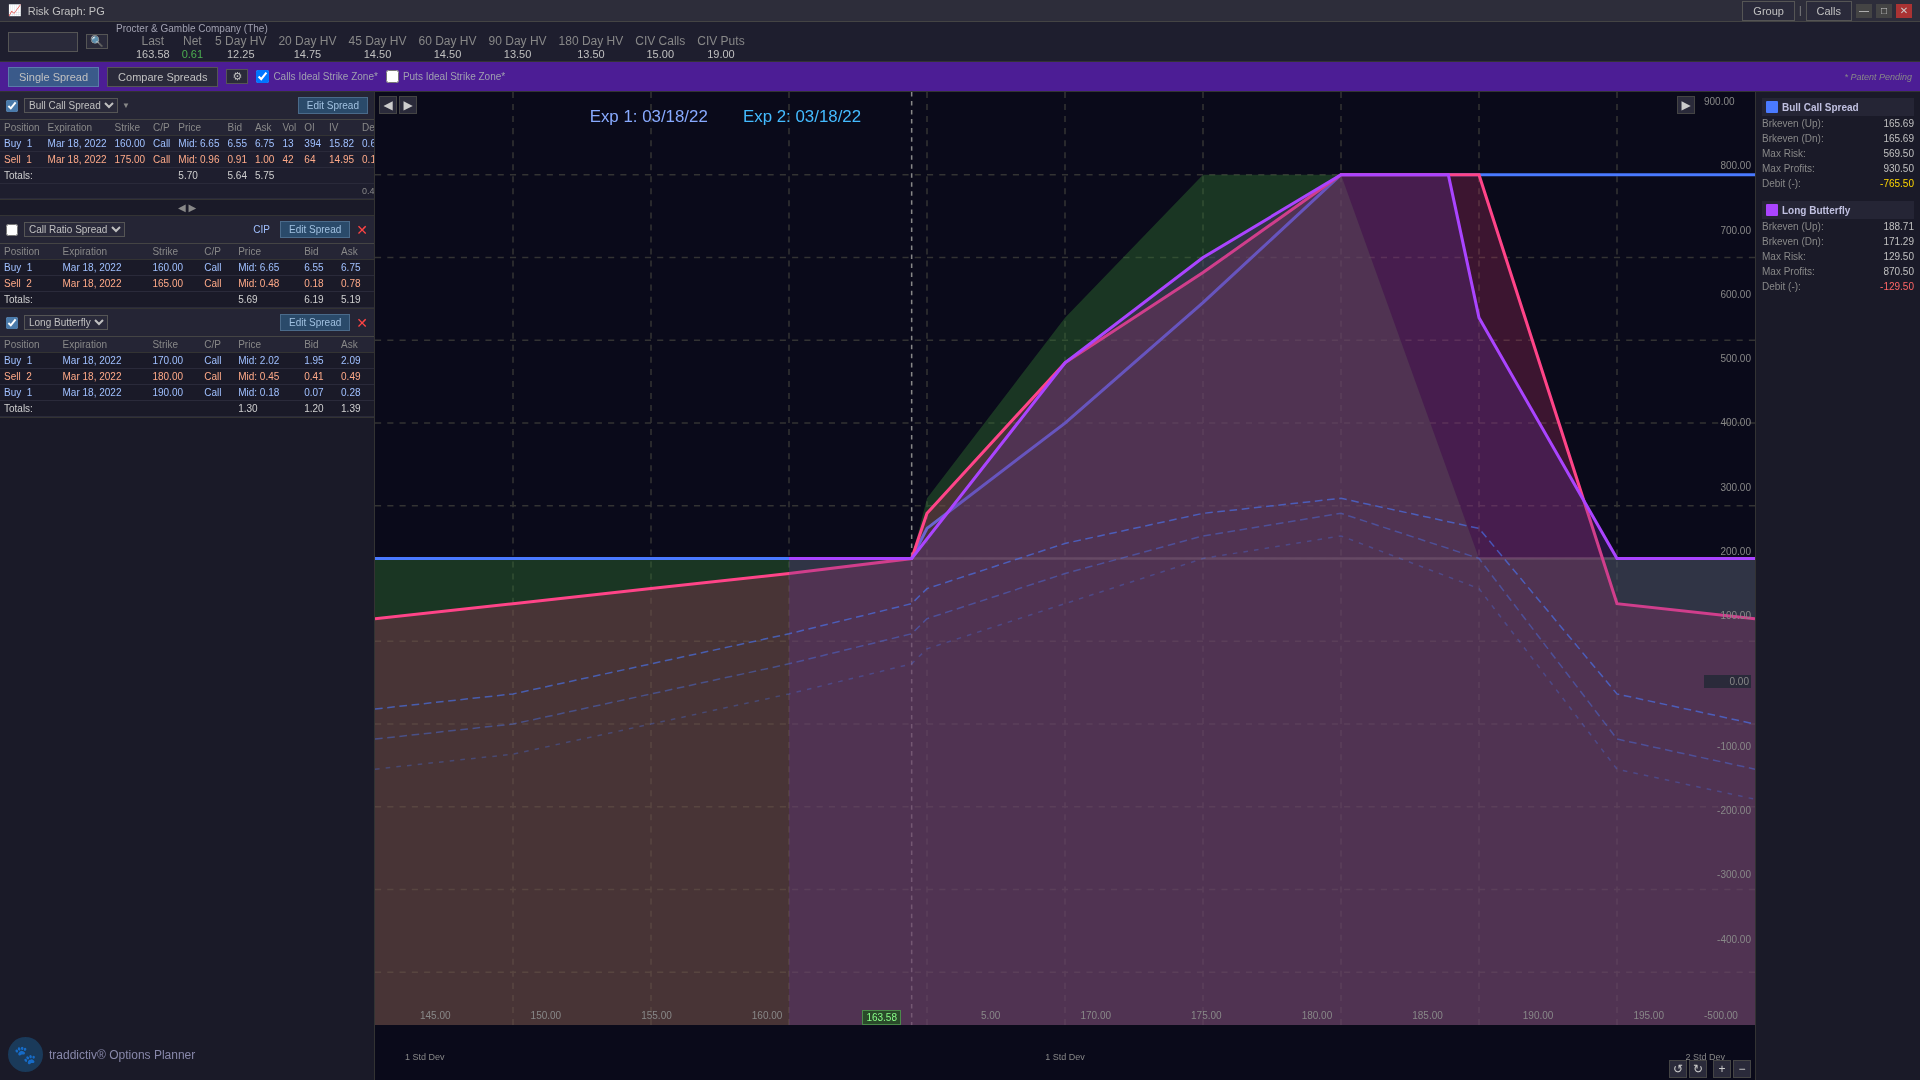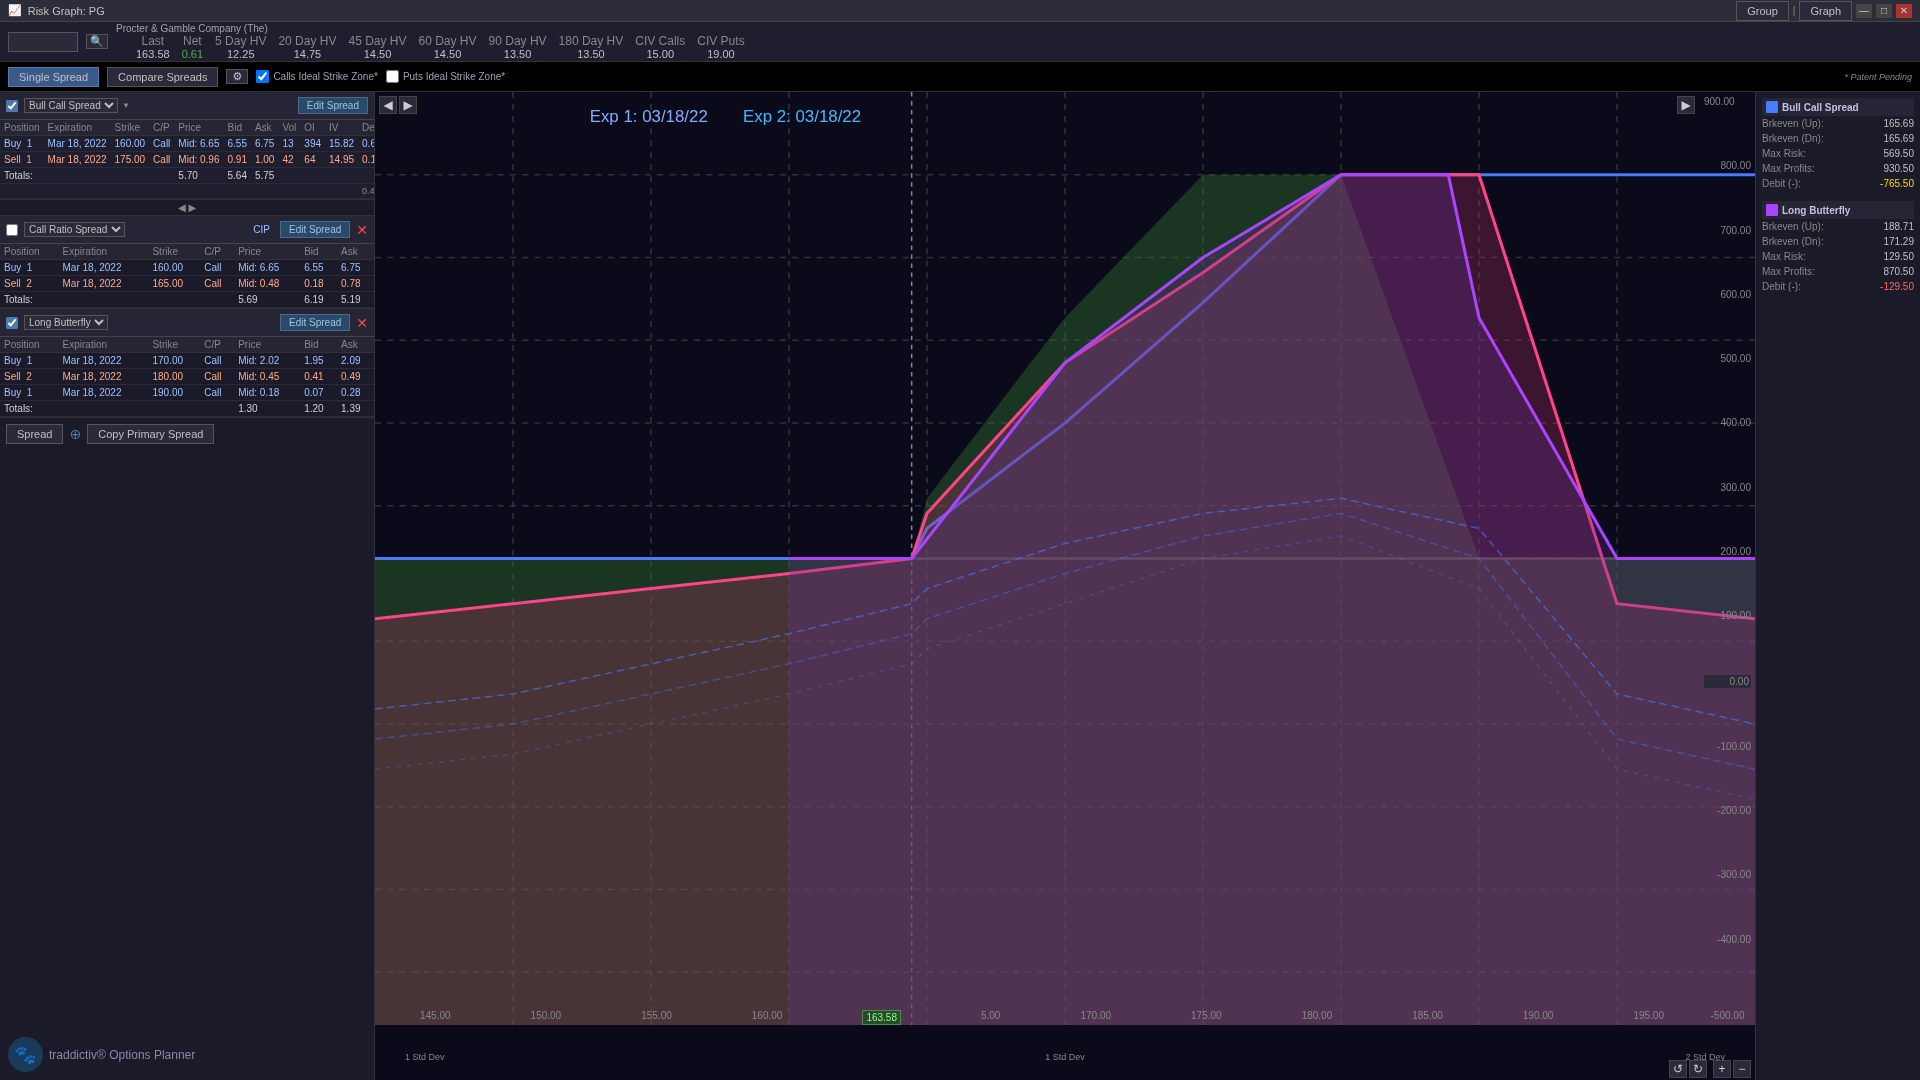--- a/index.html
+++ b/index.html
@@ -61,21 +61,21 @@
     .right-panel { width: 165px; background: #1a1a28; border-left: 1px solid #333; padding: 6px; overflow-y: auto; }
     .right-panel-item { margin-bottom: 4px; }
     .rp-label { color: #888; font-size: 10px; }
     .rp-value { color: #c0c0c0; font-size: 10px; text-align: right; }
     .rp-row { display: flex; justify-content: space-between; }
     .rp-value-red { color: #ff6666; font-size: 10px; }
     .rp-value-yellow { color: #ffd700; font-size: 10px; }
     .section-header-rp { background: #252535; color: #c0c0e0; padding: 3px 4px; font-size: 10px; font-weight: bold; margin-bottom: 2px; display: flex; align-items: center; gap: 4px; }
     
     
-    .settings-bar { background: #000000; height: 30px; display: flex; align-items: center; padding: 0 8px; gap: 8px; border-bottom: 1px solid #333; }
+    .settings-bar { background: #4c1d95; height: 30px; display: flex; align-items: center; padding: 0 8px; gap: 8px; border-bottom: 1px solid #333; }
     .settings-bar label { display: flex; align-items: center; gap: 4px; color: #a0a0b0; font-size: 10px; cursor: pointer; }
     .patent-text { margin-left: auto; color: #888; font-size: 9px; font-style: italic; }
     
     
     .chart-svg { position: absolute; top: 0; left: 0; width: 100%; height: calc(100% - 55px); }
     
     
     .std-dev-bar { position: absolute; bottom: 18px; left: 0; right: 0; display: flex; justify-content: space-between; padding: 0 30px; }
     
     
@@ -93,21 +93,21 @@
 <body>
 
 <div class="title-bar">
   <div class="title-bar-left">
     <span>📈</span>
     <span>Risk Graph: PG</span>
   </div>
   <div class="title-bar-right">
     <button class="btn">Group</button>
     <span style="color:#888; font-size:10px;">|</span>
-    <button class="btn">Graph</button>
+    <button class="btn">Calls</button>
     <button class="title-btn">—</button>
     <button class="title-btn">□</button>
     <button class="title-btn" style="background:#aa3333;">✕</button>
   </div>
 </div>
 
 <div class="top-toolbar">
   <input class="symbol-box" type="text" style="">
   <button class="btn" style="width:22px; padding:0;">🔍</button>
   <div class="symbol-info">
@@ -368,25 +368,20 @@
             <td colspan="3">Totals:</td>
             <td></td>
             <td>1.30</td>
             <td>1.20</td>
             <td>1.39</td>
           </tr>
         </tbody>
       </table>
     </div>
 
-    <div class="bottom-buttons">
-      <button class="btn">Spread</button>
-      <span style="color:#4a7aaa; font-size:14px; cursor:pointer;">⊕</span>
-      <button class="btn">Copy Primary Spread</button>
-    </div>
 
     <div style="margin-top:auto; padding:8px; display:flex; align-items:center; gap:6px;">
       <div style="width:35px; height:35px; background:#1a3a5a; border-radius:50%; display:flex; align-items:center; justify-content:center;">
         <span style="color:#4a8aff; font-size:18px;">🐾</span>
       </div>
       <span style="color:#8888aa; font-size:12px;">traddictiv® Options Planner</span>
     </div>
   </div>
 
   <div class="chart-area">
@@ -465,21 +460,21 @@
       <span style="color:#888; font-size:10px; text-align:right;">500.00</span>
       <span style="color:#888; font-size:10px; text-align:right;">400.00</span>
       <span style="color:#888; font-size:10px; text-align:right;">300.00</span>
       <span style="color:#888; font-size:10px; text-align:right;">200.00</span>
       <span style="color:#888; font-size:10px; text-align:right;">100.00</span>
       <span style="color:#888; font-size:10px; text-align:right; background:#2a2a3a; padding:1px 2px;">0.00</span>
       <span style="color:#888; font-size:10px; text-align:right;">-100.00</span>
       <span style="color:#888; font-size:10px; text-align:right;">-200.00</span>
       <span style="color:#888; font-size:10px; text-align:right;">-300.00</span>
       <span style="color:#888; font-size:10px; text-align:right;">-400.00</span>
-      <span style="color:#888; font-size:10px; text-align:center;margin-top:12px;">-500.00</span>
+      <span style="color:#888; font-size:10px; text-align:left;margin-top:12px;">-500.00</span>
     </div>
 
     <div class="std-dev-bar">
       <span style="color:#888; font-size:9px;">1 Std Dev</span>
       <span style="color:#888; font-size:9px;">1 Std Dev</span>
       <span style="color:#888; font-size:9px;">2 Std Dev</span>
     </div>
 
     <div class="zoom-controls">
       <button class="zoom-btn">+</button>

